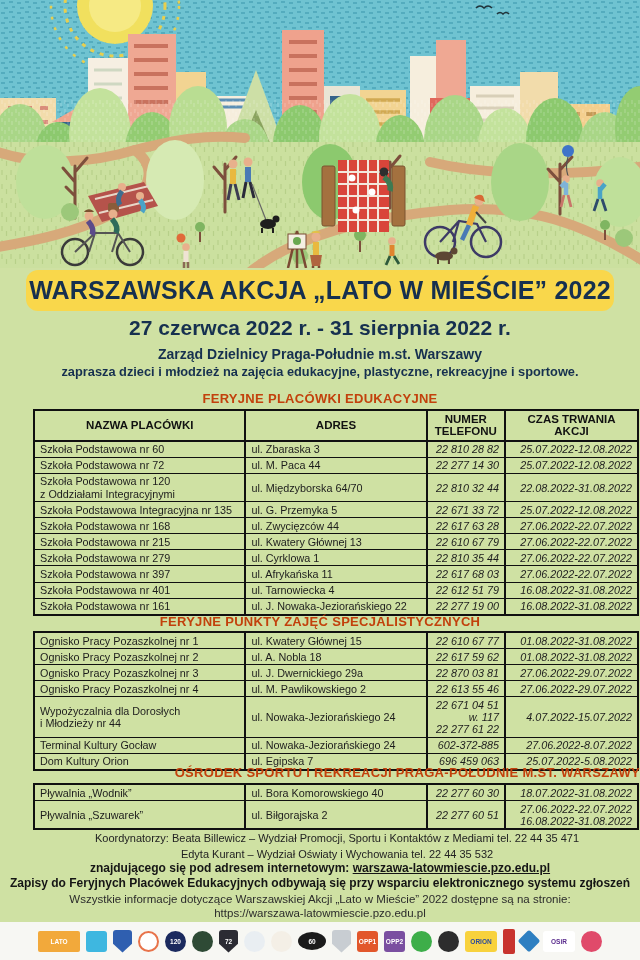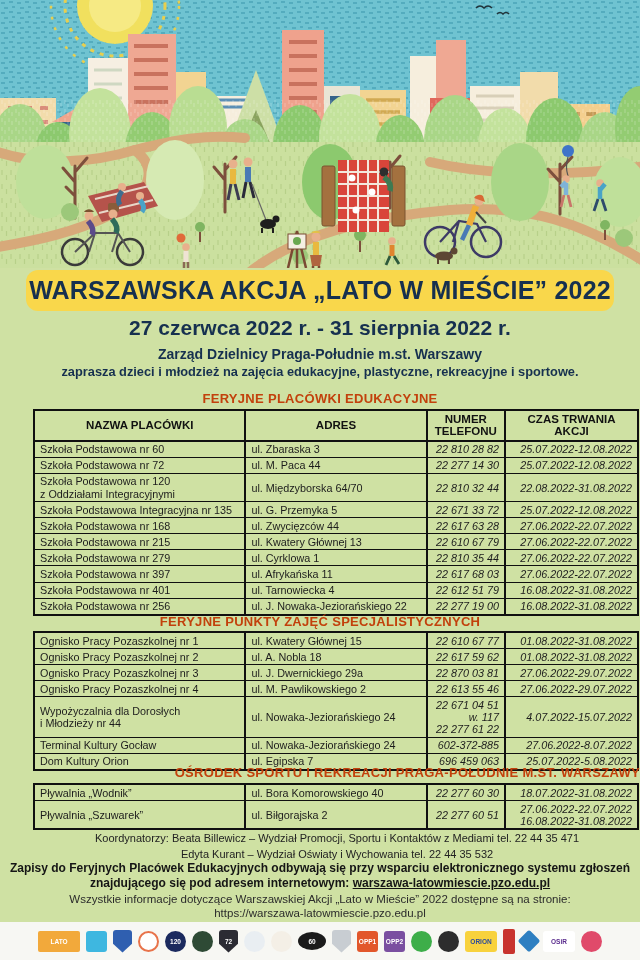--- a/index.html
+++ b/index.html
@@ -346,21 +346,21 @@
           <td class="c2">22 617 68 03</td>
           <td class="c3">27.06.2022-22.07.2022</td>
         </tr>
         <tr>
           <td class="c0">Szkoła Podstawowa nr 401</td>
           <td class="c1">ul. Tarnowiecka 4</td>
           <td class="c2">22 612 51 79</td>
           <td class="c3">16.08.2022-31.08.2022</td>
         </tr>
         <tr>
-          <td class="c0">Szkoła Podstawowa nr 256</td>
+          <td class="c0">Szkoła Podstawowa nr 161</td>
           <td class="c1">ul. J. Nowaka-Jeziorańskiego 22</td>
           <td class="c2">22 277 19 00</td>
           <td class="c3">16.08.2022-31.08.2022</td>
         </tr>
       </tbody>
     </table>
 
   
   <div class="center-line sec-heading sh2">FERYJNE PUNKTY ZAJĘĆ SPECJALISTYCZNYCH</div>
   <table class="data t2">
@@ -445,22 +445,22 @@
       </tbody>
     </table>
 
   
   <div class="coords">
     <div>Koordynatorzy:   Beata Billewicz – Wydział Promocji, Sportu i Kontaktów z Mediami tel. 22 44 35 471</div>
     <div>Edyta Kurant – Wydział Oświaty i Wychowania tel. 22 44 35 532</div>
   </div>
 
   <div class="signup">
+    <div><span>znajdującego się pod adresem internetowym: </span><span class="link">warszawa-latowmiescie.pzo.edu.pl</span></div>
     <div>Zapisy do Feryjnych Placówek Edukacyjnych odbywają się przy wsparciu elektronicznego systemu zgłoszeń</div>
-    <div><span>znajdującego się pod adresem internetowym: </span><span class="link">warszawa-latowmiescie.pzo.edu.pl</span></div>
   </div>
 
   <div class="moreinfo">
     <div>Wszystkie informacje dotyczące Warszawskiej Akcji „Lato w Mieście” 2022 dostępne są na stronie:</div>
     <div class="link">https://warszawa-latowmiescie.pzo.edu.pl</div>
   </div>
 
   
   <div class="logo-strip">
       <div class="logo shape-tiles" style="background: rgb(242, 169, 59); color: rgb(255, 255, 255);">LATO</div>

